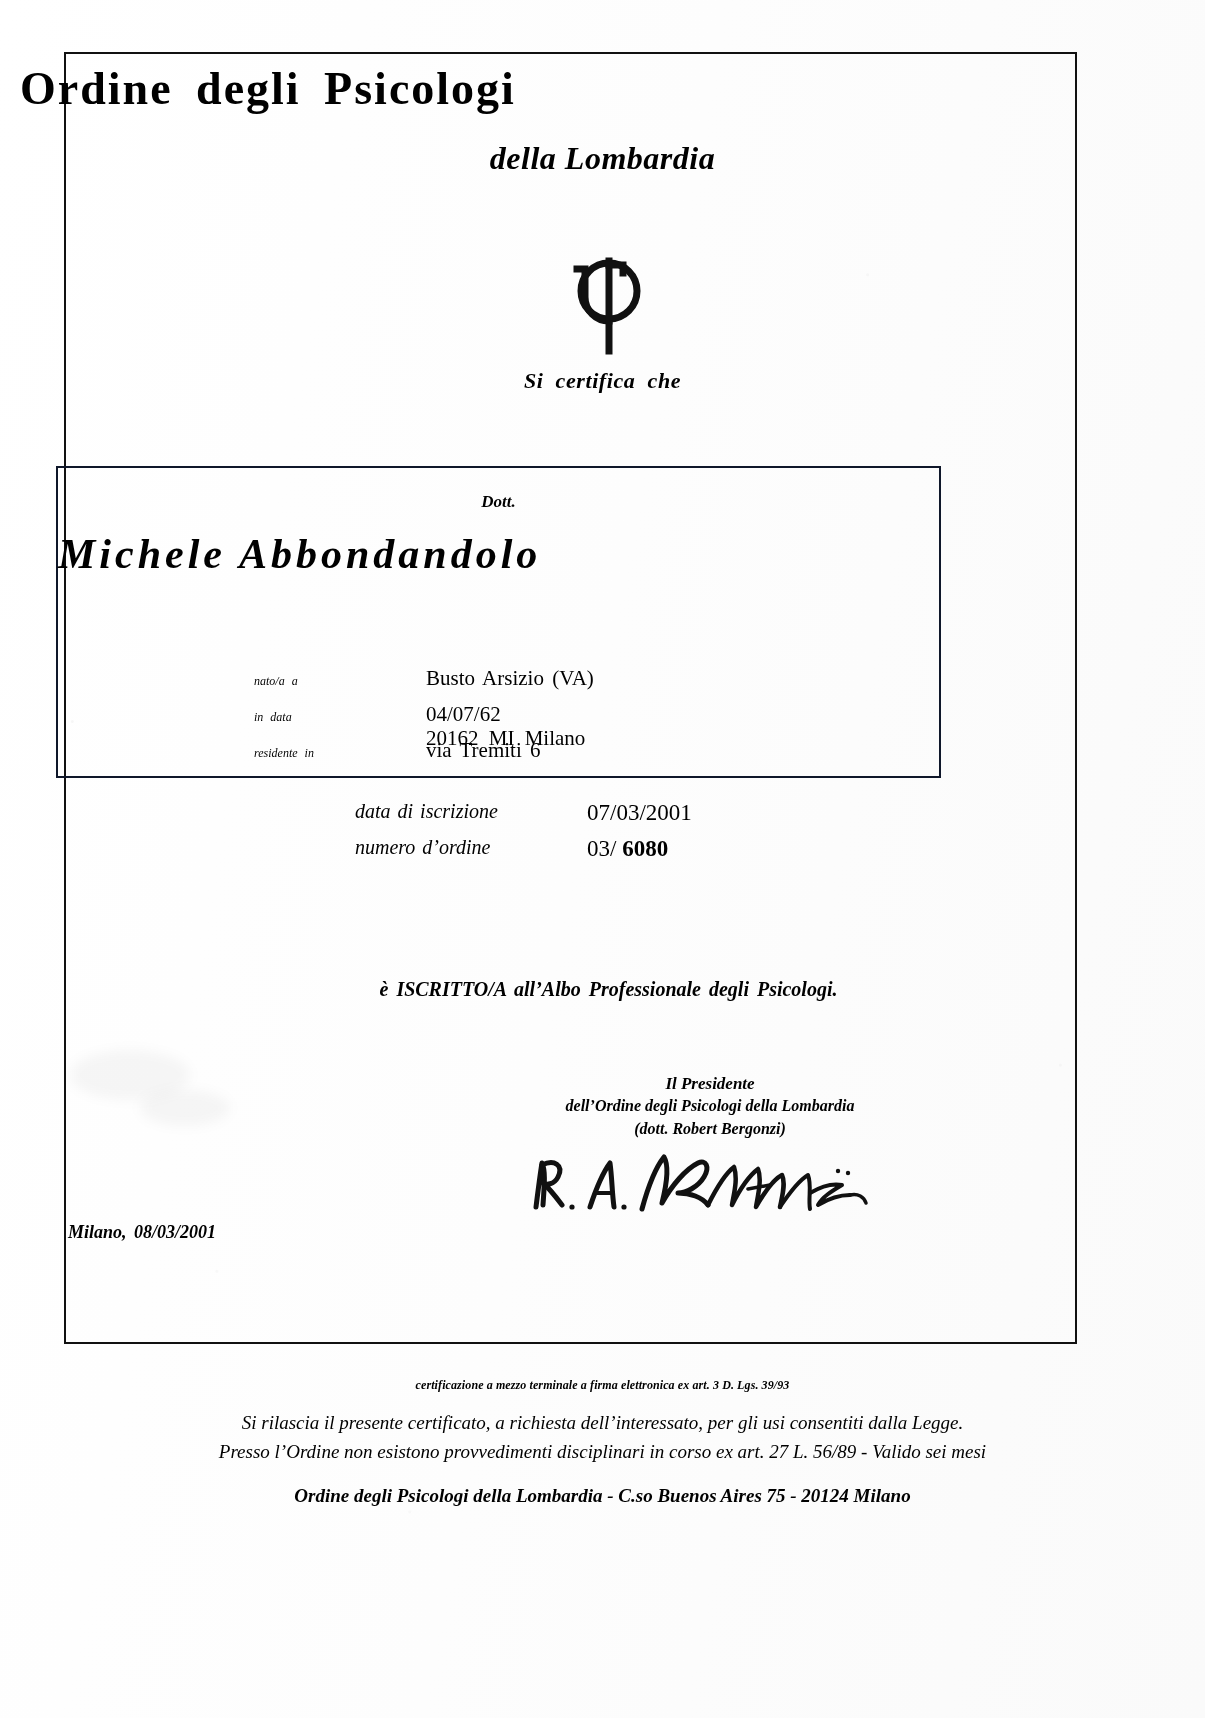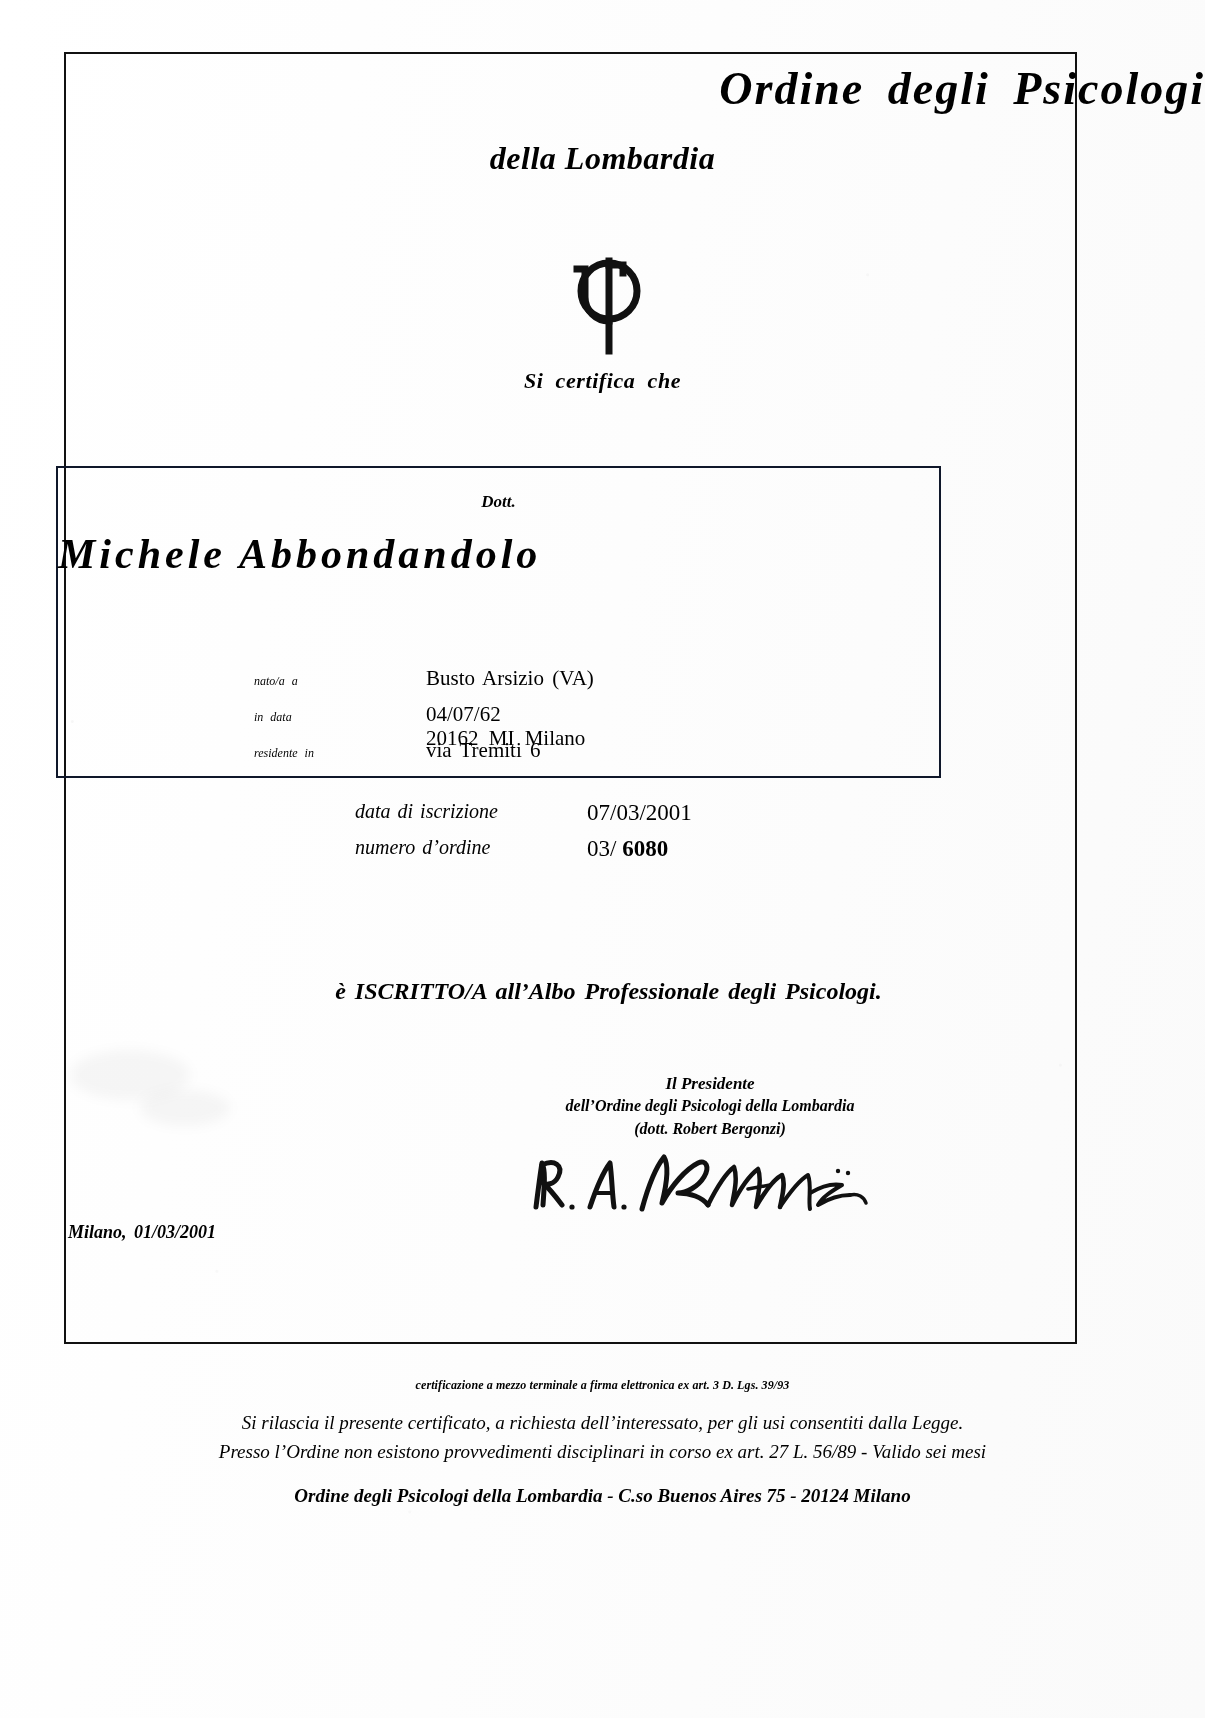--- a/index.html
+++ b/index.html
@@ -35,25 +35,26 @@
     position:absolute;
     left:64px; top:52px;
     width:1013px; height:1292px;
     border:2px solid #111;
     box-sizing:border-box;
   }
 
   
   .title-main{
     position:absolute; left:0; right:0; top:62px;
-    text-align:right;
+    text-align:left;
     font-size:46px;
-    font-weight:bold; font-style:italic;
+    font-weight:bold; 
     letter-spacing:2px;
     word-spacing:10px;
+    padding-left:20px;
   }
   .title-sub{
     position:absolute; left:0; right:0; top:140px;
     text-align:center;
     font-size:32px;
     font-weight:bold; font-style:italic;
     letter-spacing:0.5px;
   }
 
   
@@ -127,21 +128,21 @@
     font-style:italic;
     font-size:20px;
     word-spacing:2px;
   }
   .rval{font-size:23px;}
   .rval b{font-weight:bold;}
 
   .iscritto{
     position:absolute; left:0; right:0; top:978px;
     text-align:center;
-    font-size:24px;
+    font-size:20px;
     font-weight:bold; font-style:italic;
     word-spacing:3px;
     padding-left:12px;
   }
 
   
   .president{
     position:absolute; left:520px; top:1072px;
     width:380px;
     text-align:center;
@@ -275,20 +276,20 @@
       <path d="M228 44 L250 40" stroke-width="3.5"></path>
       <path d="M260 62 C268 50 278 36 288 30 C292 40 288 54 290 64" stroke-width="4"></path>
       <path d="M290 48 C300 42 312 38 322 40 C312 46 302 52 298 60 C308 54 318 50 330 50" stroke-width="4"></path>
       <circle cx="318" cy="26" r="2.2" fill="#111" stroke="none"></circle>
       <circle cx="328" cy="28" r="2.2" fill="#111" stroke="none"></circle>
       <path d="M330 50 C338 48 344 52 346 58" stroke-width="3.5"></path>
     </g>
   </svg>
 </div>
 
-<div class="place-date">Milano,  01/03/2001</div>
+<div class="place-date">Milano,  08/03/2001</div>
 
 <div class="footnote">certificazione a mezzo terminale a firma elettronica ex art. 3 D. Lgs. 39/93</div>
 <div class="footer">
   <div class="fl">Si rilascia il presente certificato, a richiesta dell’interessato, per gli usi consentiti dalla Legge.</div>
   <div class="fl">Presso l’Ordine non esistono provvedimenti disciplinari in corso ex art. 27 L. 56/89 - Valido sei mesi</div>
   <div class="fl bold">Ordine degli Psicologi della Lombardia - C.so Buenos Aires 75 - 20124  Milano</div>
 </div>
 
 </body></html>

